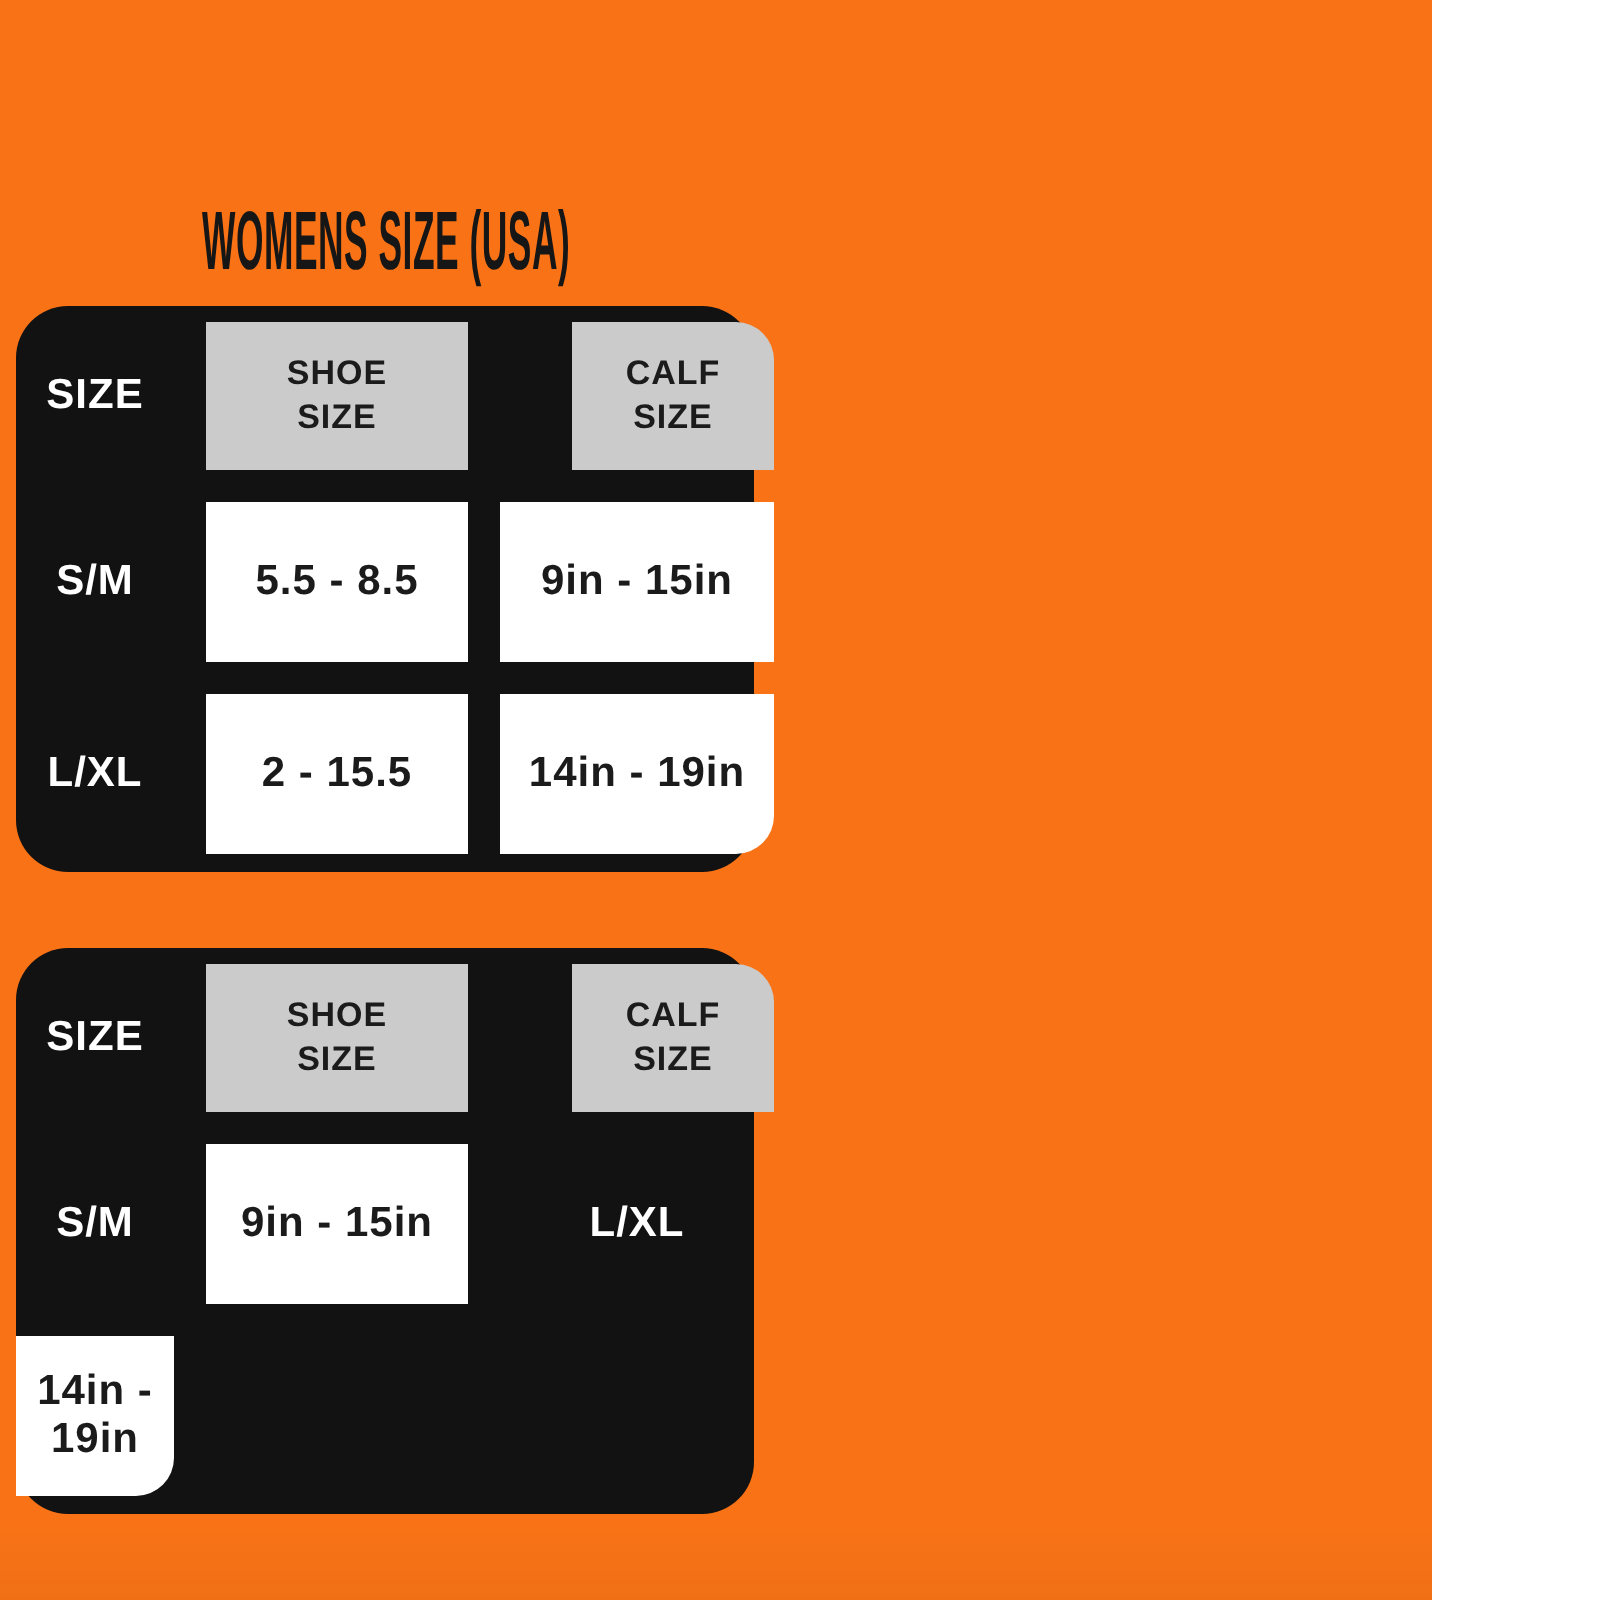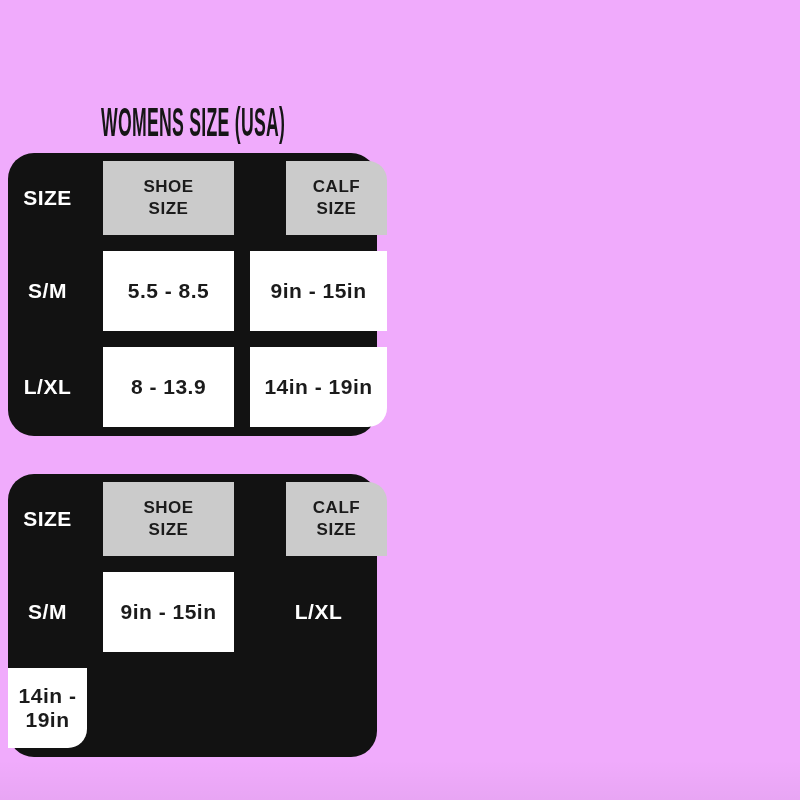--- a/index.html
+++ b/index.html
@@ -3,24 +3,25 @@
 <meta charset="utf-8">
 <style>
   html, body {
     margin: 0;
     padding: 0;
     background: #ffffff;
     font-family: "Liberation Sans", sans-serif;
   }
   .canvas {
     position: relative;
-    width: 800px;
+    width: 669px;
     height: 800px;
-    background: #f0abfc;
+    background: #f97316;
     overflow: hidden;
+    padding-left: 47px;
   }
   
   .chart-title {
     position: absolute;
     left: 0;
     width: 386px;
     height: 36px;
     display: flex;
     align-items: flex-end;
     justify-content: center;
@@ -119,21 +120,21 @@
     </div>
     <div class="cell head head-last">
       <span class="wrap">CALF SIZE</span>
     </div>
 
     <div class="cell rowlabel">S/M</div>
     <div class="cell data">5.5 - 8.5</div>
     <div class="cell data">9in - 15in</div>
 
     <div class="cell rowlabel">L/XL</div>
-    <div class="cell data">8 - 13.9</div>
+    <div class="cell data">2 - 15.5</div>
     <div class="cell data data-last">14in - 19in</div>
   </div>
 
 
   <div class="size-table table-mens">
     <div class="cell corner">SIZE</div>
     <div class="cell head">
       <span class="wrap">SHOE SIZE</span>
     </div>
     <div class="cell head head-last">

